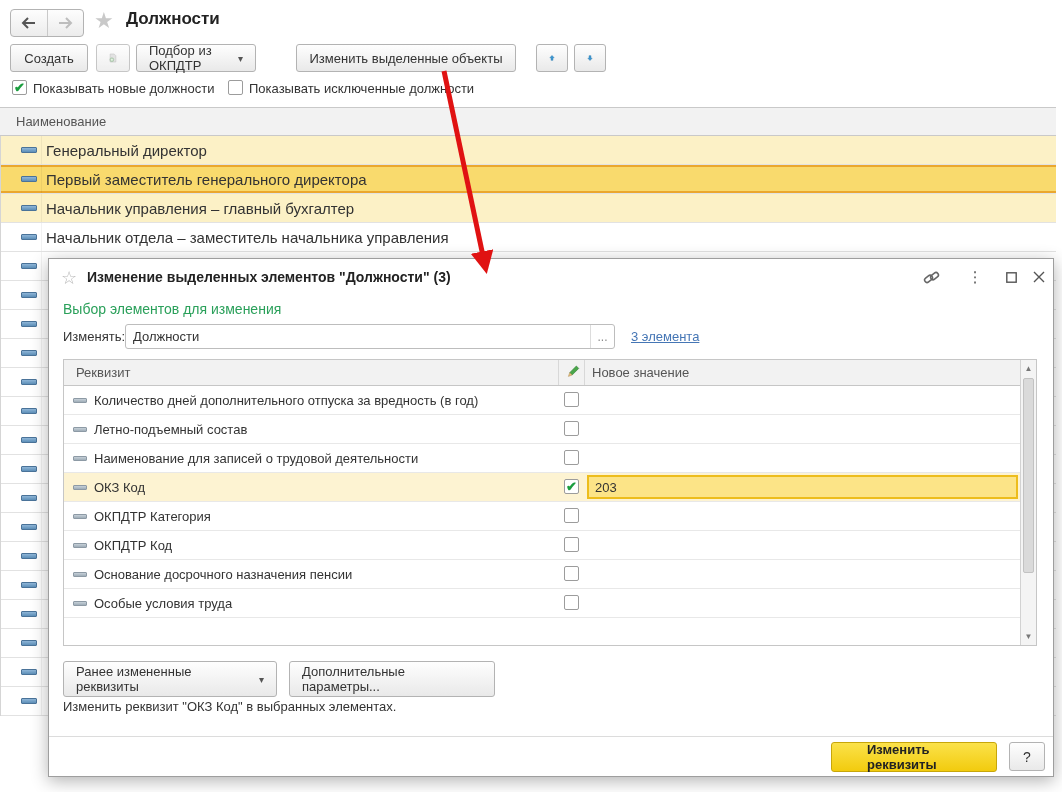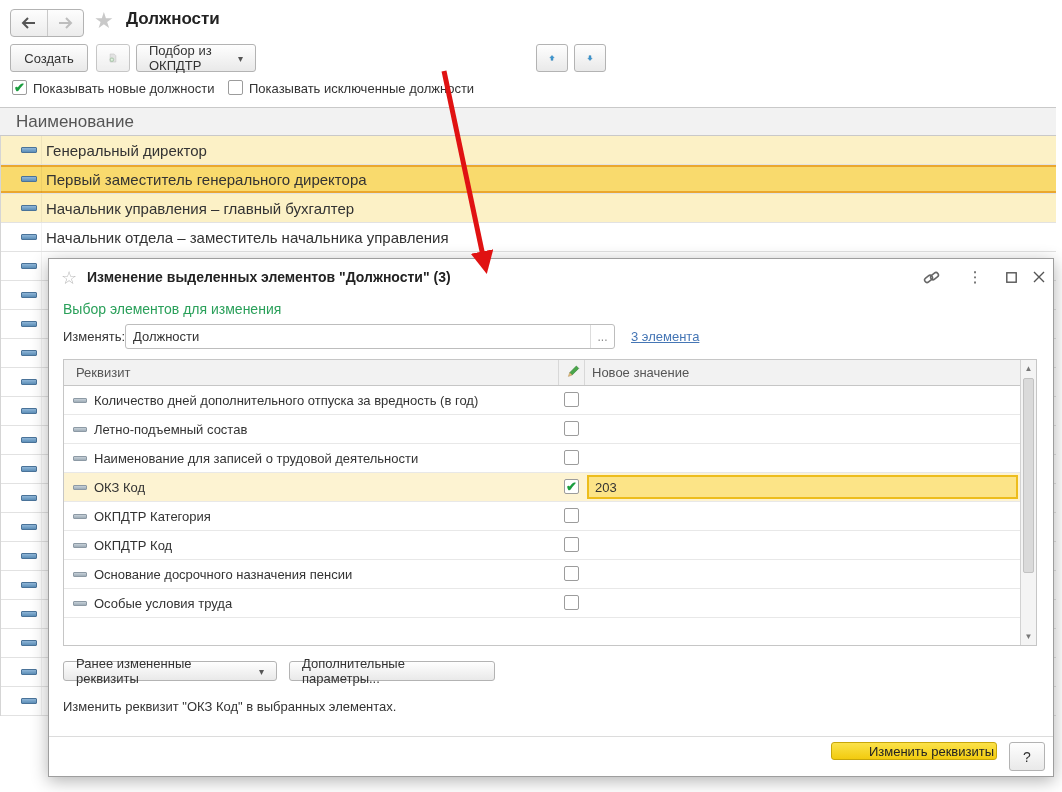--- a/index.html
+++ b/index.html
@@ -24,21 +24,21 @@
   .caret { font-size:10px; color:#555; }
   
   .filterrow { position:absolute; left:0; top:78px; height:22px; width:1062px; }
   .cb { position:absolute; top:2px; width:15px; height:15px; background:#fff;
     border:1px solid #9c9c9c; border-radius:2px; font-size:13px; line-height:13px;
     text-align:center; color:#1b9e3f; font-weight:bold; cursor:pointer; }
   .cb-label { position:absolute; top:3px; font-size:13px; color:#333; }
   
   .list-header { position:absolute; left:0; top:107px; width:1056px; height:29px;
     background:#f2f2f2; border-top:1px solid #c9c9c9; border-bottom:1px solid #c9c9c9;
-    font-size:17px; color:#555; display:flex; align-items:center; padding-left:16px; }
+    font-size:13px; color:#555; display:flex; align-items:center; padding-left:16px; }
   .rows-wrap { position:absolute; left:0; top:136px; width:1056px; border-left:1px solid #d5d5d5; }
   .lrow { position:relative; width:100%; height:29px; border-bottom:1px solid #e2e2e2;
     background:#fff; cursor:pointer; }
   .lrow.sel { background:#fcf1c6; }
   .lrow.cur { background:#f9da6d; box-shadow:inset 0 2px 0 #eaa72e, inset 0 -2px 0 #eaa72e; }
   .lrow .colline { position:absolute; left:40px; top:0; bottom:0; width:1px; background:rgba(0,0,0,0.05); }
   .dash { position:absolute; left:20px; top:11px; width:16px; height:6px; border-radius:1px;
     background:linear-gradient(#8fb6d8,#5d8fb8); border:1px solid #4a7399; }
   .lrow-label { position:absolute; left:45px; top:6px; font-size:15px; color:#333; }
   
@@ -82,28 +82,28 @@
     display:flex; align-items:center; padding-left:6px; }
   
   .dscroll { position:absolute; top:0; right:0; width:16px; height:100%; background:#f4f4f4;
     border-left:1px solid #d2d2d2; }
   .dscroll .sarrow { position:absolute; left:0; width:15px; height:15px; font-size:8px; color:#777;
     display:flex; align-items:center; justify-content:center; cursor:pointer; }
   .dscroll .up { top:1px; } .dscroll .dn { bottom:1px; }
   .dscroll .thumb { position:absolute; left:2px; top:18px; width:11px; height:195px;
     background:#dadada; border:1px solid #c2c2c2; border-radius:2px; cursor:grab; }
   
-  .dbtn { position:absolute; height:20px; display:inline-flex; align-items:center; justify-content:center;
+  .dbtn { position:absolute; height:36px; display:inline-flex; align-items:center; justify-content:center;
     gap:6px; padding:0 12px; font-size:13px; color:#333; background:linear-gradient(#fefefe,#e9e9e9);
     border:1px solid #b3b3b3; border-radius:3px; cursor:pointer; }
   .status-text { position:absolute; left:14px; top:440px; font-size:13px; color:#333; }
   .footer-sep { position:absolute; left:0; top:477px; width:100%; height:1px; background:#dcdcdc; }
-  .submit-btn { position:absolute; left:782px; top:483px; width:166px; height:18px;
+  .submit-btn { position:absolute; left:782px; top:483px; width:166px; height:30px;
     background:linear-gradient(#fbe24a,#f2cb0e); border:1px solid #c7a60a; border-radius:3px;
-    font-size:13px; font-weight:normal; color:#222; display:flex; align-items:center; justify-content:center; cursor:pointer;padding-left:35px; }
+    font-size:13px; font-weight:bold; color:#222; display:flex; align-items:center; justify-content:center; cursor:pointer;padding-left:35px; }
   .help-btn { position:absolute; left:960px; top:483px; width:36px; height:29px; font-size:14px; }
 </style>
 </head>
 <body>
 
 <div class="screen">
 
   <div class="navrow">
     <div class="histgroup">
       <div class="histbtn">
@@ -127,20 +127,23 @@
   <div class="btn" style="left:96px; width:34px; opacity:.75;">
     <svg width="14" height="16" viewBox="0 0 14 16">
       <path d="M2 1 h7 l3 3 v11 h-10 z" fill="#d9d9d9" stroke="#b0b0b0"></path>
       <circle cx="5" cy="11" r="3.4" fill="#9ec79e" stroke="#85ab85"></circle>
       <path d="M5 9.2 v3.6 M3.2 11 h3.6" stroke="#f2f7f2" stroke-width="1.3"></path>
     </svg>
   </div>
   <div class="btn" style="left:136px; width:120px;">
     <span>Подбор из ОКПДТР</span>
     <span class="caret">▾</span>
+  </div>
+  <div class="btn" style="left:296px; width:220px;">
+    <span>Изменить выделенные объекты</span>
   </div>
   <div class="btn" style="left:536px; width:32px;">
     <svg width="14" height="14" viewBox="0 0 14 14">
         <path d="M7 1 L12 6.5 H9.2 V12.5 H4.8 V6.5 H2 Z" fill="#3c97d3" stroke="#2679ad"></path>
       </svg>
   </div>
   <div class="btn" style="left:574px; width:32px;">
     <svg width="14" height="14" viewBox="0 0 14 14">
         <path d="M7 13 L2 7.5 H4.8 V1.5 H9.2 V7.5 H12 Z" fill="#3c97d3" stroke="#2679ad"></path>
       </svg>

